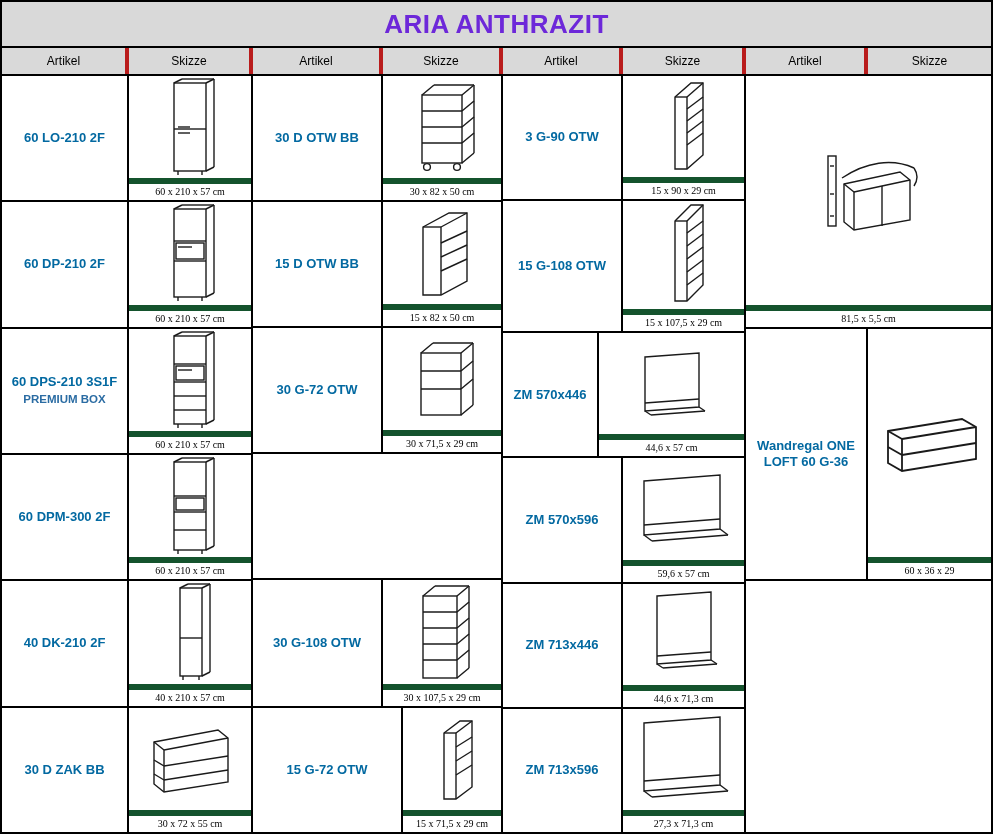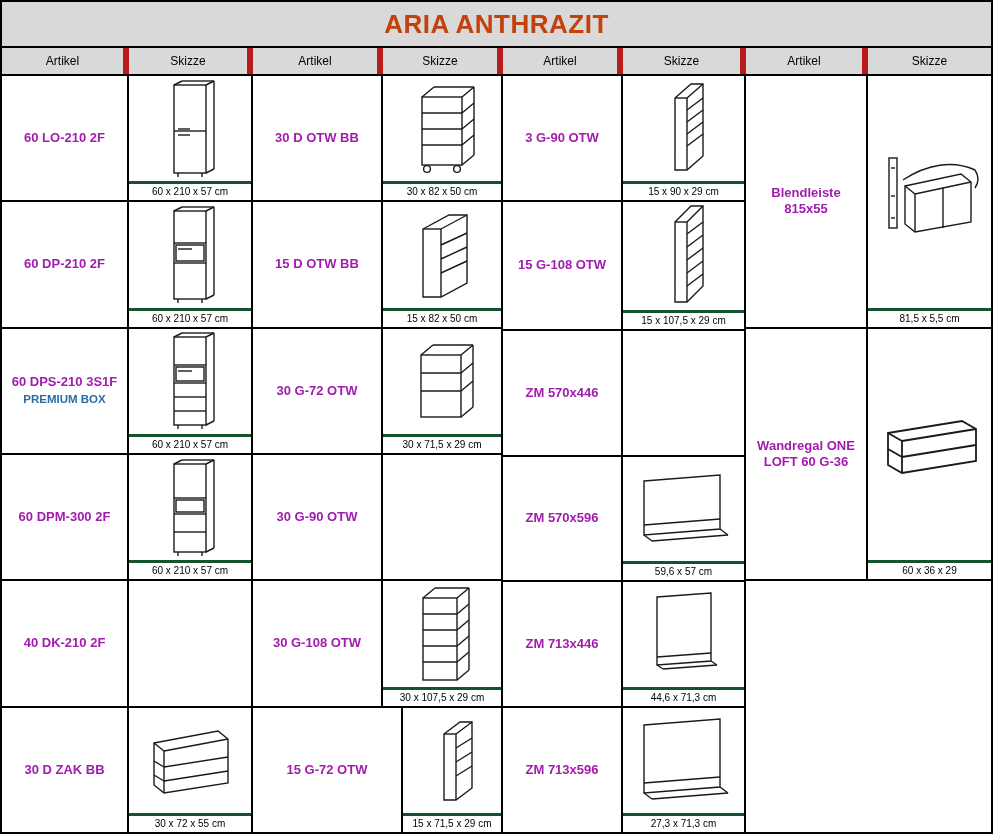--- a/index.html
+++ b/index.html
@@ -28,36 +28,36 @@
     background: #d9d9d9;
     border-bottom: 2px solid #000;
     display: flex;
     align-items: center;
     justify-content: center;
   }
   .title-bar .title {
     font-size: 26px;
     font-weight: bold;
     letter-spacing: 0.5px;
-    color: #c2410c;
+    color: #6d28d9;
   }
   .header-row {
     height: 26px;
     flex: 0 0 26px;
     display: flex;
     background: #d9d9d9;
     border-bottom: 2px solid #000;
   }
   .header-cell {
     font-size: 12px;
     color: #000;
     display: flex;
     align-items: center;
     justify-content: center;
-    border-right: 6px solid #b91c1c;
+    border-right: 4px solid #b91c1c;
     box-sizing: border-box;
   }
   .header-cell:last-child { border-right: none; }
 
   .grid {
     flex: 1 1 auto;
     display: flex;
   }
   .col-group {
     display: flex;
@@ -88,40 +88,41 @@
     flex-direction: column;
     align-items: center;
     justify-content: flex-end;
     box-sizing: border-box;
     position: relative;
   }
   .art-label {
     font-size: 13px;
     font-weight: bold;
     line-height: 1.25;
-    color: #a21caf;
+    color: #0369a1;
   }
   .art-sub {
     font-size: 11.5px;
     font-weight: bold;
     color: #2b6ca3;
     line-height: 1.3;
     margin-top: 2px;
   }
   .dim {
     font-size: 10px;
     color: #000;
     text-align: center;
     padding-bottom: 3px;
     line-height: 1.1;
   }
   .dim.with-rule {
-    border-top: 3px solid #14532d;
+    border-top: 6px solid #14532d;
     width: 100%;
     padding-top: 2px;
+    font-family: Liberation Serif, serif;
   }
   .sketch {
     flex: 1 1 auto;
     width: 100%;
     display: flex;
     align-items: center;
     justify-content: center;
     overflow: hidden;
   }
   .sketch svg { display: block; }
@@ -268,20 +269,38 @@
           <div class="dim with-rule">60 x 210 x 57 cm</div>
         </div>
       </div>
 
       <div class="pair">
         <div class="cell-art" style="width:127px">
           <div>
             <div class="art-label">40 DK-210 2F</div>
           </div>
         </div>
+        <div class="cell-skz" style="flex:1 1 auto">
+          <div class="sketch">
+            <svg width="52" height="100" viewBox="0 0 52 100">
+              <g fill="#fff" stroke="#1a1a1a" stroke-width="1.4">
+                <rect x="16" y="6" width="22" height="88"></rect>
+                <line x1="16" y1="6" x2="24" y2="2"></line>
+                  <line x1="38" y1="6" x2="46" y2="2"></line>
+                <line x1="24" y1="2" x2="46" y2="2"></line>
+                  <line x1="46" y1="2" x2="46" y2="90"></line>
+                <line x1="38" y1="94" x2="46" y2="90"></line>
+                <line x1="16" y1="56" x2="38" y2="56"></line>
+                <line x1="19" y1="94" x2="19" y2="98"></line>
+                <line x1="35" y1="94" x2="35" y2="98"></line>
+              </g>
+            </svg>
+          </div>
+          <div class="dim with-rule">40 x 210 x 57 cm</div>
+        </div>
       </div>
 
       <div class="pair last">
         <div class="cell-art" style="width:127px">
           <div>
             <div class="art-label">30 D ZAK BB</div>
           </div>
         </div>
         <div class="cell-skz" style="flex:1 1 auto">
           <div class="sketch">
@@ -376,23 +395,20 @@
                 <line x1="20" y1="54" x2="60" y2="54"></line>
                   <line x1="60" y1="54" x2="72" y2="44"></line>
               </g>
             </svg>
           </div>
           <div class="dim with-rule">30 x 71,5 x 29 cm</div>
         </div>
       </div>
 
       <div class="pair">
-        <div class="cell-art" style="width:130px">
-          <div class="art-label">30 G-90 OTW</div>
-        </div>
       </div>
 
       <div class="pair">
         <div class="cell-art" style="width:130px">
           <div class="art-label">30 G-108 OTW</div>
         </div>
         <div class="cell-skz" style="flex:1 1 auto">
           <div class="sketch">
             <svg width="78" height="104" viewBox="0 0 78 104">
               <g fill="#fff" stroke="#1a1a1a" stroke-width="1.4">
@@ -484,22 +500,36 @@
                 <line x1="32" y1="71" x2="48" y2="59"></line>
                 <line x1="32" y1="84" x2="48" y2="72"></line>
               </g>
             </svg>
           </div>
           <div class="dim with-rule">15 x 107,5 x 29 cm</div>
         </div>
       </div>
 
       <div class="pair">
-        <div class="cell-art" style="width:120px">
+        <div class="cell-art" style="width:96px">
           <div class="art-label">ZM 570x446</div>
+        </div>
+        <div class="cell-skz" style="flex:1 1 auto">
+          <div class="sketch">
+            <svg width="86" height="78" viewBox="0 0 86 78">
+              <g fill="#fff" stroke="#1a1a1a" stroke-width="1.4">
+                <polygon points="16,12 70,8 70,62 16,66"></polygon>
+                <line x1="16" y1="58" x2="70" y2="54"></line>
+                <line x1="16" y1="66" x2="22" y2="70"></line>
+                <line x1="70" y1="62" x2="76" y2="66"></line>
+                <line x1="22" y1="70" x2="76" y2="66"></line>
+              </g>
+            </svg>
+          </div>
+          <div class="dim with-rule">44,6 x 57 cm</div>
         </div>
       </div>
 
       <div class="pair">
         <div class="cell-art" style="width:120px">
           <div class="art-label">ZM 570x596</div>
         </div>
         <div class="cell-skz" style="flex:1 1 auto">
           <div class="sketch">
             <svg width="104" height="80" viewBox="0 0 104 80">
@@ -554,23 +584,20 @@
           </div>
           <div class="dim with-rule">27,3 x 71,3 cm</div>
         </div>
       </div>
 
     </div>
 
     <div class="col-group" style="flex:1 1 auto">
 
       <div class="pair">
-        <div class="cell-art" style="width:122px">
-          <div class="art-label">Blendleiste 815x55</div>
-        </div>
         <div class="cell-skz" style="flex:1 1 auto">
           <div class="sketch">
             <svg width="110" height="92" viewBox="0 0 110 92">
               <g fill="#fff" stroke="#1a1a1a" stroke-width="1.4">
                 <rect x="14" y="12" width="8" height="70"></rect>
                 <line x1="16" y1="22" x2="20" y2="22"></line>
                 <line x1="16" y1="50" x2="20" y2="50"></line>
                 <line x1="16" y1="72" x2="20" y2="72"></line>
                 <polygon points="30,40 86,28 96,36 96,76 40,86 30,78"></polygon>
                 <line x1="30" y1="40" x2="40" y2="48"></line>

